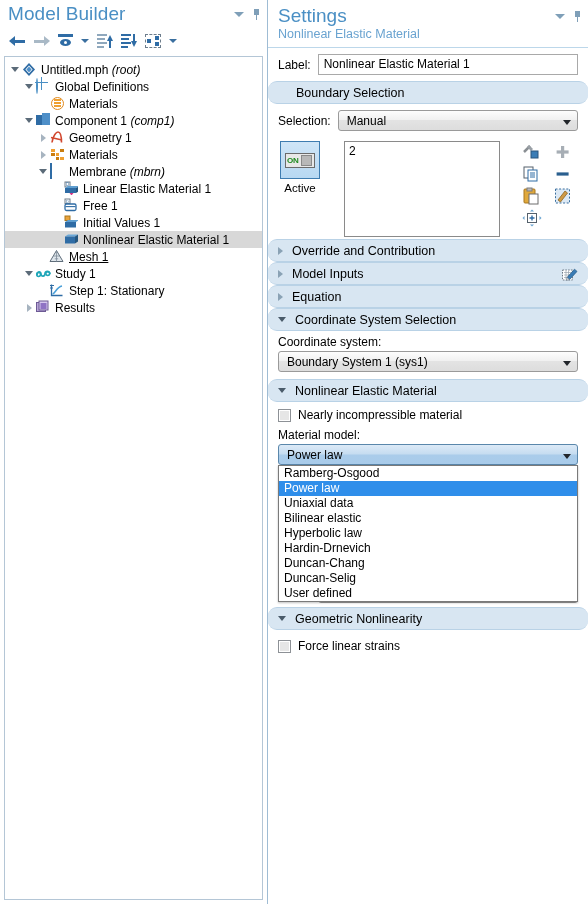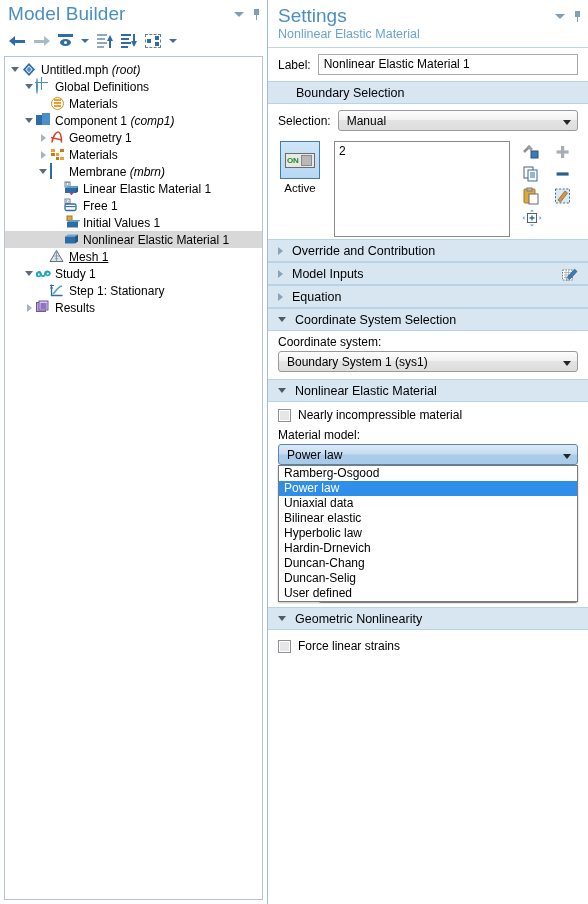--- a/index.html
+++ b/index.html
@@ -193,21 +193,21 @@
   .lbl { font-size: 12px; white-space: nowrap; }
 
   .textbox {
     flex: 1; height: 21px; border: 1px solid #a9a9a9; background: #ffffff;
     padding: 0 5px; font-size: 12px; line-height: 19px; color: #000;
   }
 
   .sec-header {
     background: #d8e6f2; border-top: 1px solid #b9d2e6; border-bottom: 1px solid #b9d2e6;
     height: 23px; display: flex; align-items: center; padding-left: 10px;
-    gap: 9px; position: relative;
+    gap: 9px; position: relative; border-radius: 9px;
   }
   .sec-header .sec-name { font-size: 12.5px; }
   .sec-header.plain { padding-left: 28px; }
   .sec-arrow-right {
     width: 0; height: 0; border-top: 4px solid transparent;
     border-bottom: 4px solid transparent; border-left: 5px solid #8aa2b5;
   }
   .sec-arrow-down {
     width: 0; height: 0; border-left: 4.5px solid transparent;
     border-right: 4.5px solid transparent; border-top: 5px solid #4a5b6a;
@@ -225,21 +225,21 @@
   .combo .carrow {
     position: absolute; right: 6px; top: 9px; width: 0; height: 0;
     border-left: 4px solid transparent; border-right: 4px solid transparent;
     border-top: 5px solid #22262b;
   }
   .combo.active {
     background: linear-gradient(to bottom, #dceaf7 0%, #c5dcf0 48%, #aaccea 52%, #a8cbea 100%);
     border: 1px solid #5a87ab;
   }
 
-  .sel-area { display: flex; padding: 4px 10px 2px 10px; gap: 12px; align-items: flex-start; }
+  .sel-area { display: flex; padding: 4px 10px 2px 10px; gap: 22px; align-items: flex-start; }
   .active-toggle {
     width: 44px; display: flex; flex-direction: column; align-items: center; gap: 3px;
   }
   .toggle-btn {
     width: 40px; height: 38px; border: 1px solid #3e7cb0;
     background: linear-gradient(to bottom, #cfe5f7 0%, #b7d8f2 100%);
     display: flex; align-items: center; justify-content: center;
   }
   .toggle-inner {
     width: 30px; height: 15px; border: 1px solid #6b6b6b; background: #e8e8e8;
@@ -456,21 +456,21 @@
           <div class="trow" style="padding-left: 46px;">
             <span class="twist"></span>
             <span class="ticon"><svg width="15" height="14" viewBox="0 0 15 14">
                 <rect x="2" y="1" width="5" height="4.5" fill="#ffffff" stroke="#6f7c89"></rect>
                 <text x="3" y="5" font-size="4.2" fill="#3a6f9f" font-family="Liberation Sans">D</text>
                 <rect x="2" y="6" width="11" height="6.5" rx="1.5" fill="#ffffff" stroke="#2f6ca5" stroke-width="1.3"></rect>
                 <path d="M2.5 8.6 h10" stroke="#2f6ca5" stroke-width="1.1"></path>
               </svg></span>
             <span class="tlabel">Free 1</span>
           </div>
-          <div class="trow" style="padding-left: 46px; text-align: right;">
+          <div class="trow" style="padding-left: 46px;">
             <span class="twist"></span>
             <span class="ticon"><svg width="15" height="14" viewBox="0 0 15 14">
                 <rect x="2" y="1" width="5" height="4.5" fill="#e8a33d" stroke="#a9761c"></rect>
                 <path d="M2 7 h11 v5.5 h-11 Z" fill="#2f6ca5"></path>
                 <path d="M2 7 l3 -2 h11 l-3 2 Z" fill="#5e9ed0"></path>
               </svg></span>
             <span class="tlabel">Initial Values 1</span>
           </div>
           <div class="trow sel" style="padding-left: 46px;">
             <span class="twist"></span>

